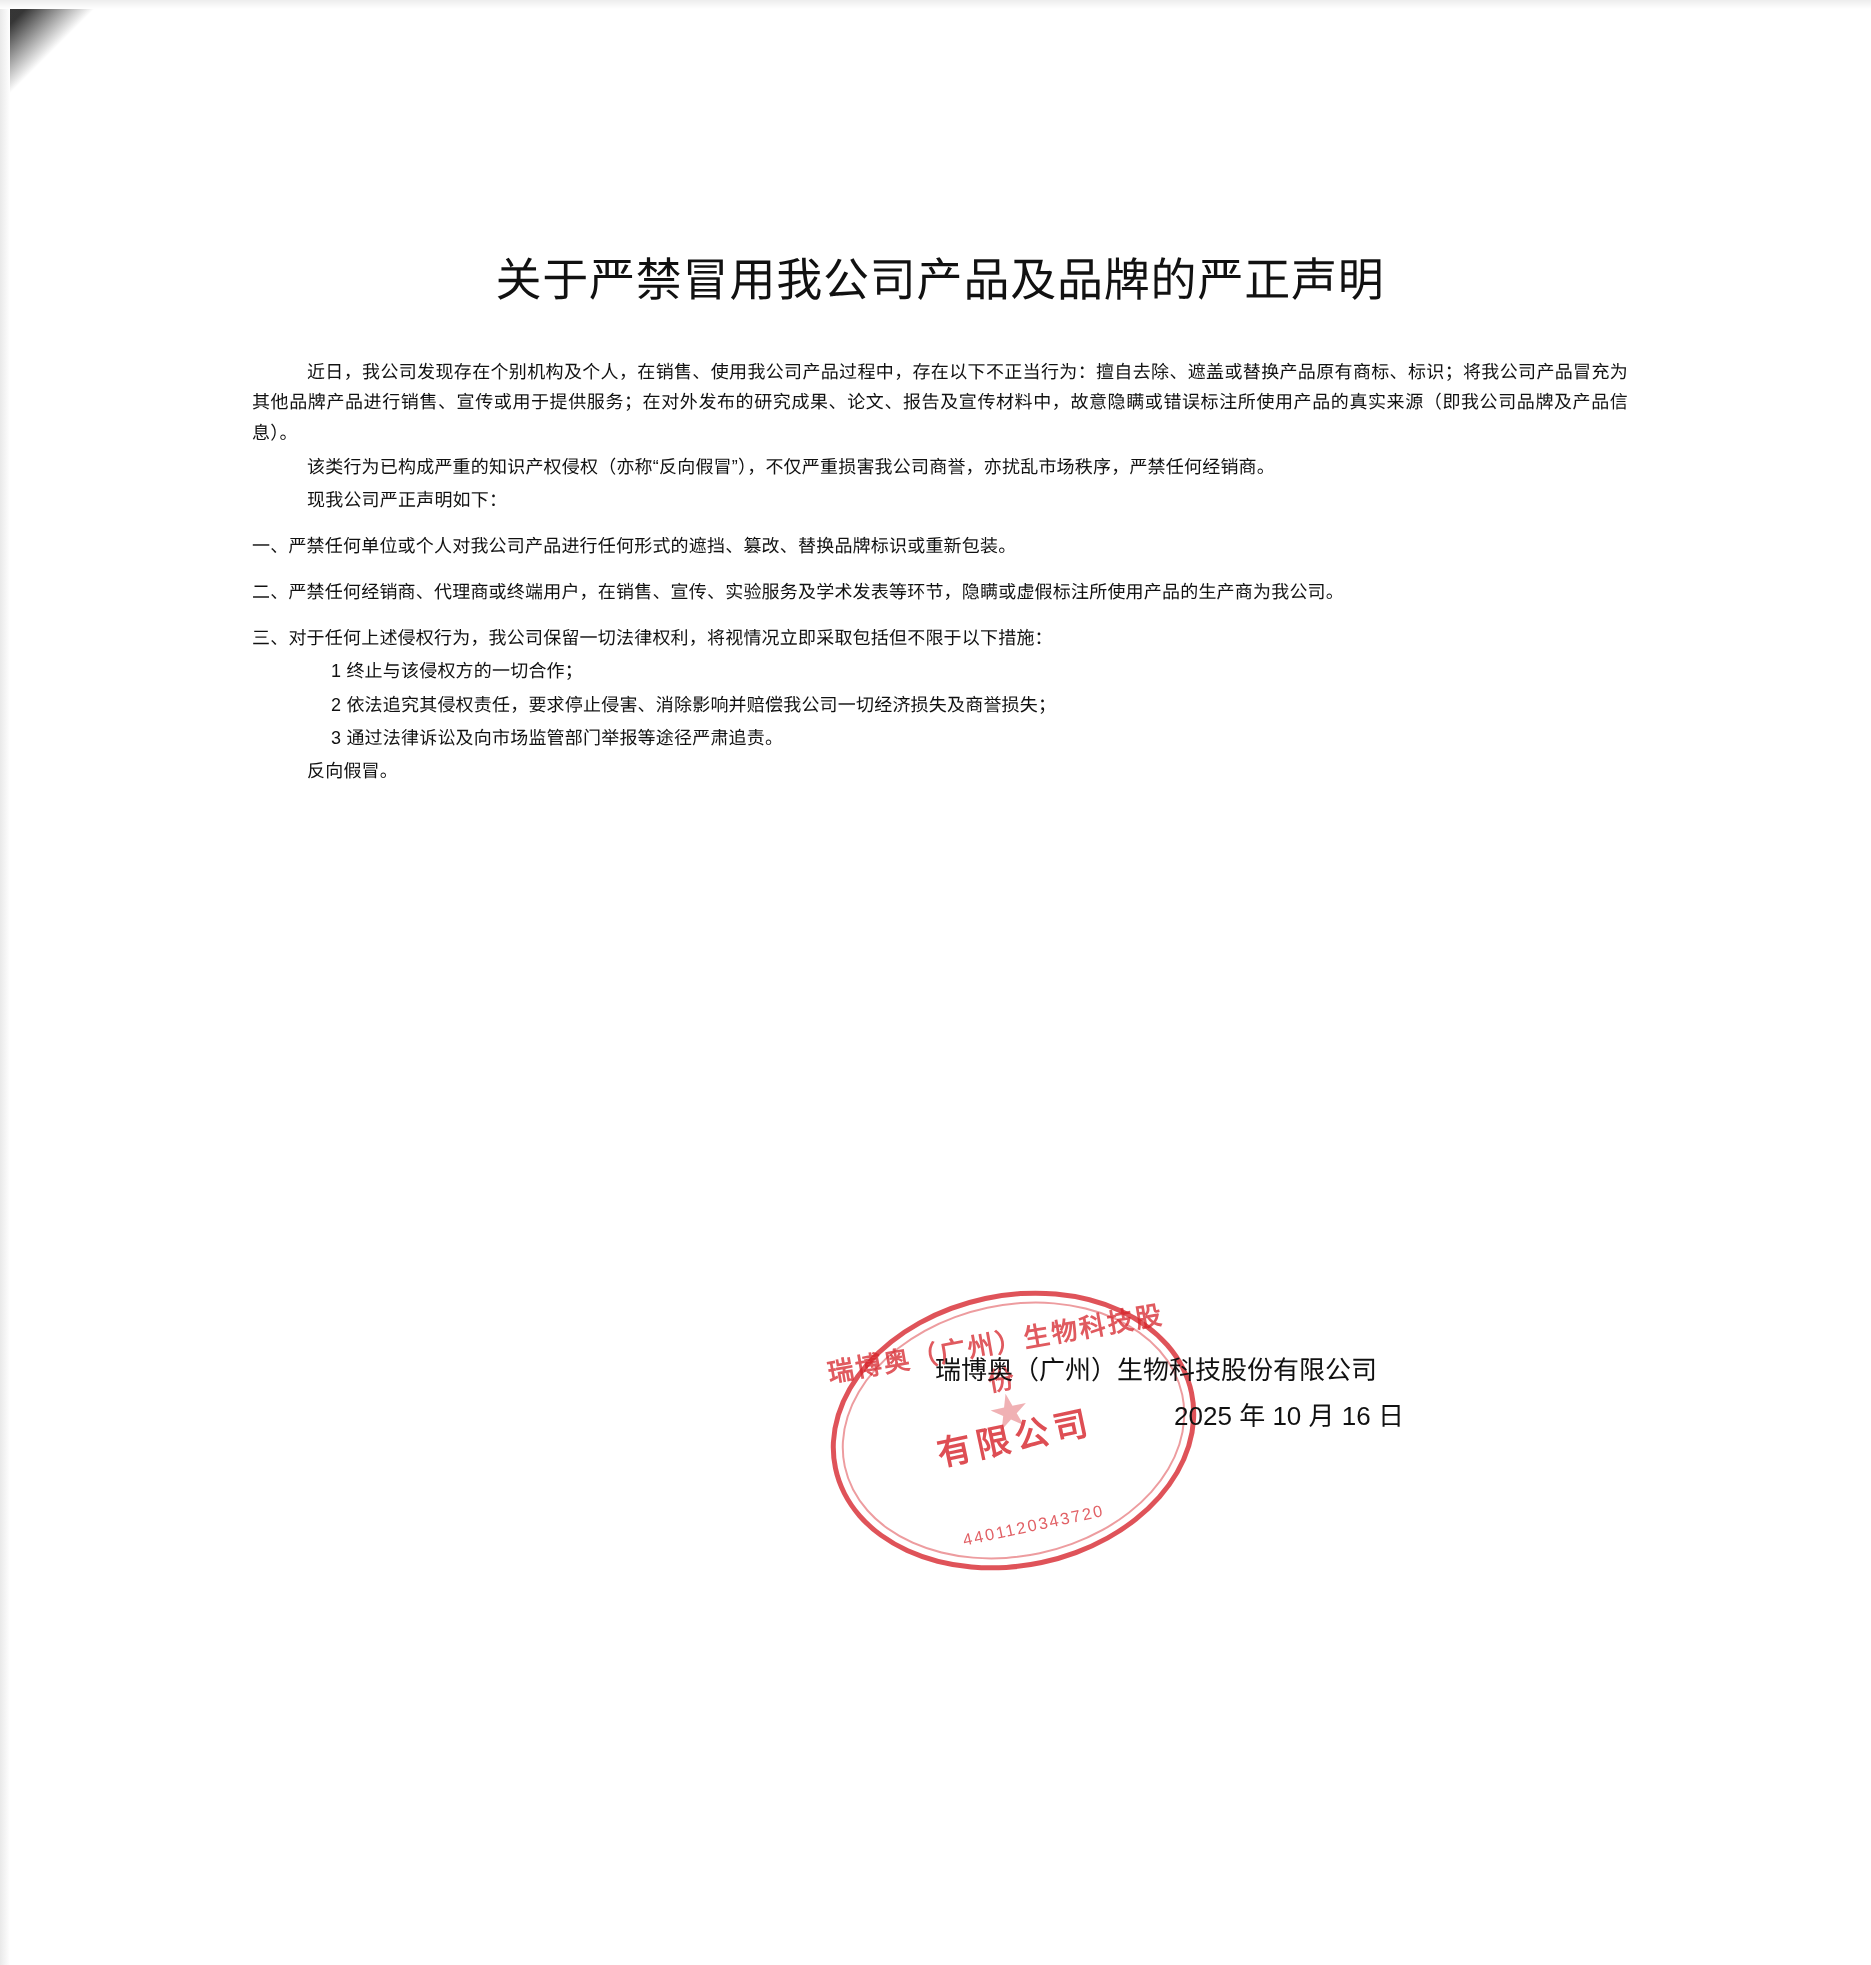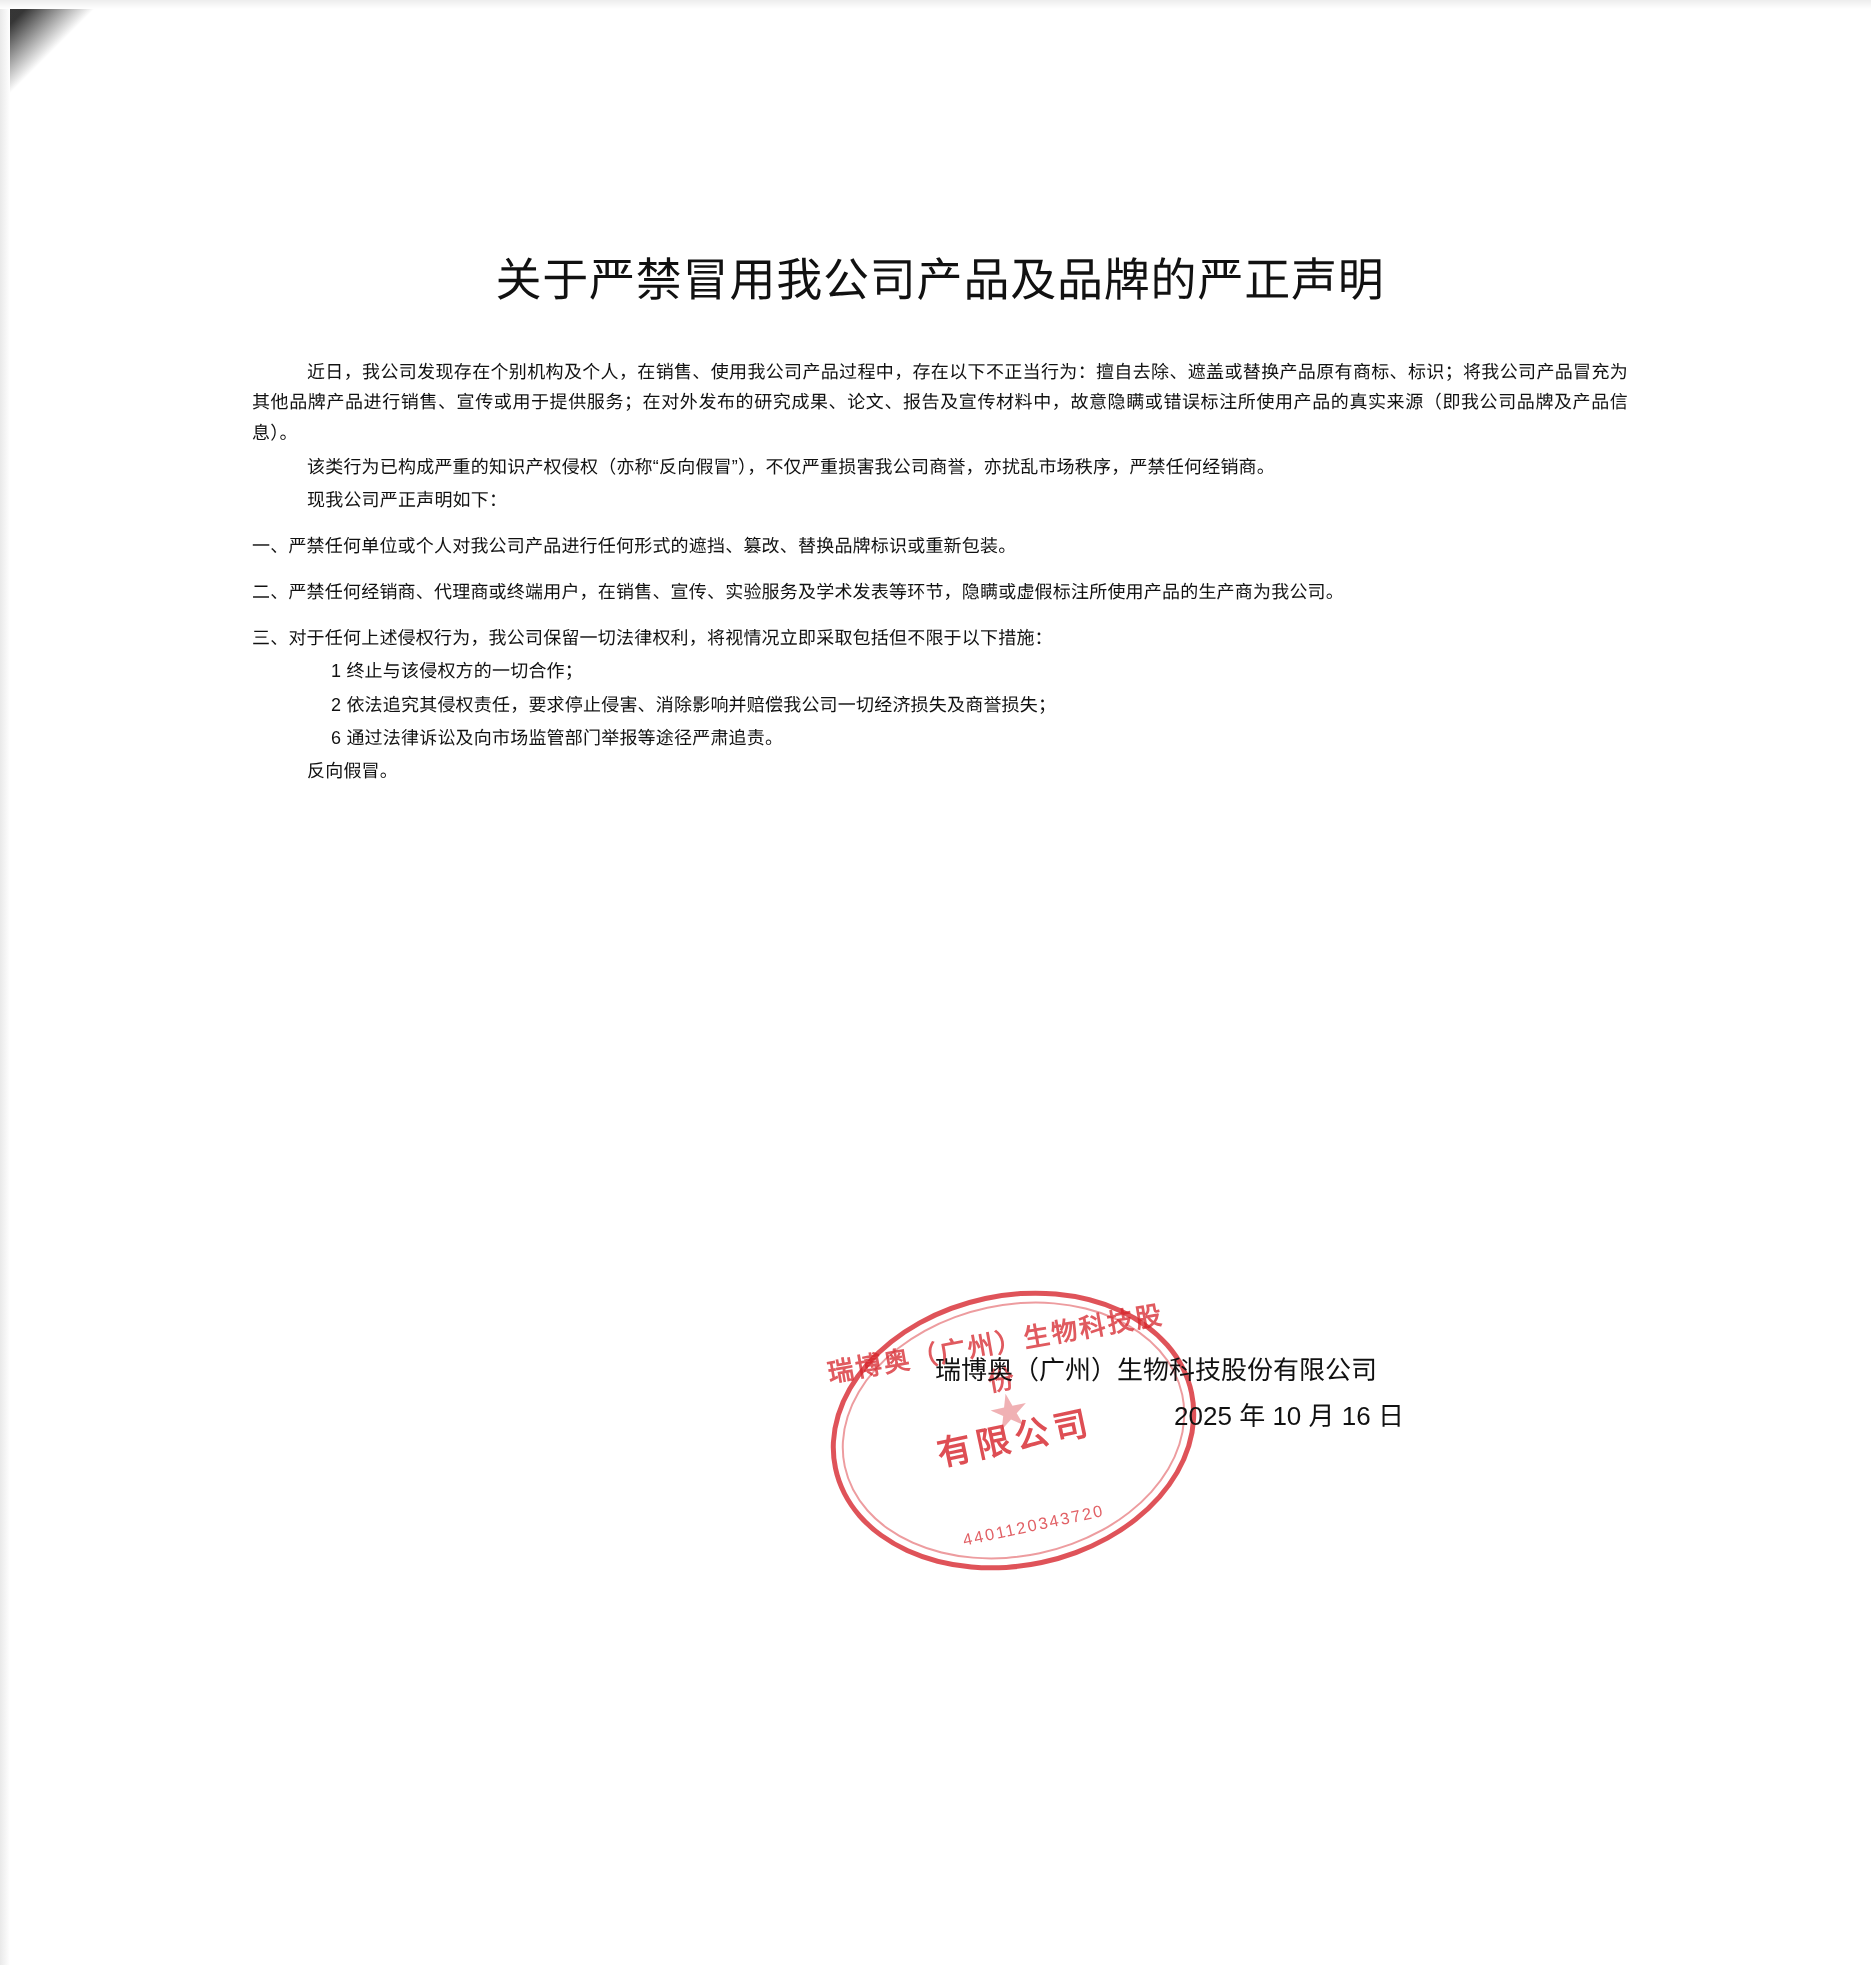--- a/index.html
+++ b/index.html
@@ -180,21 +180,21 @@
     <p class="para indent">近日，我公司发现存在个别机构及个人，在销售、使用我公司产品过程中，存在以下不正当行为：擅自去除、遮盖或替换产品原有商标、标识；将我公司产品冒充为其他品牌产品进行销售、宣传或用于提供服务；在对外发布的研究成果、论文、报告及宣传材料中，故意隐瞒或错误标注所使用产品的真实来源（即我公司品牌及产品信息）。</p>
     <p class="para indent">该类行为已构成严重的知识产权侵权（亦称“反向假冒”），不仅严重损害我公司商誉，亦扰乱市场秩序，严禁任何经销商。</p>
     <p class="para indent">现我公司严正声明如下：</p>
 
     <p class="para item">一、严禁任何单位或个人对我公司产品进行任何形式的遮挡、篡改、替换品牌标识或重新包装。</p>
     <p class="para item">二、严禁任何经销商、代理商或终端用户，在销售、宣传、实验服务及学术发表等环节，隐瞒或虚假标注所使用产品的生产商为我公司。</p>
     <p class="para item">三、对于任何上述侵权行为，我公司保留一切法律权利，将视情况立即采取包括但不限于以下措施：</p>
 
     <p class="para sub">1 终止与该侵权方的一切合作；</p>
     <p class="para sub">2 依法追究其侵权责任，要求停止侵害、消除影响并赔偿我公司一切经济损失及商誉损失；</p>
-    <p class="para sub">6 通过法律诉讼及向市场监管部门举报等途径严肃追责。</p>
+    <p class="para sub">3 通过法律诉讼及向市场监管部门举报等途径严肃追责。</p>
 
     <p class="para indent">反向假冒。</p>
   </div>
 
   <div class="seal">
     <div class="ring"></div>
     <div class="ring inner"></div>
     <div class="star">★</div>
     <div class="top-text">瑞博奥（广州）生物科技股份</div>
     <div class="mid-text">有限公司</div>

